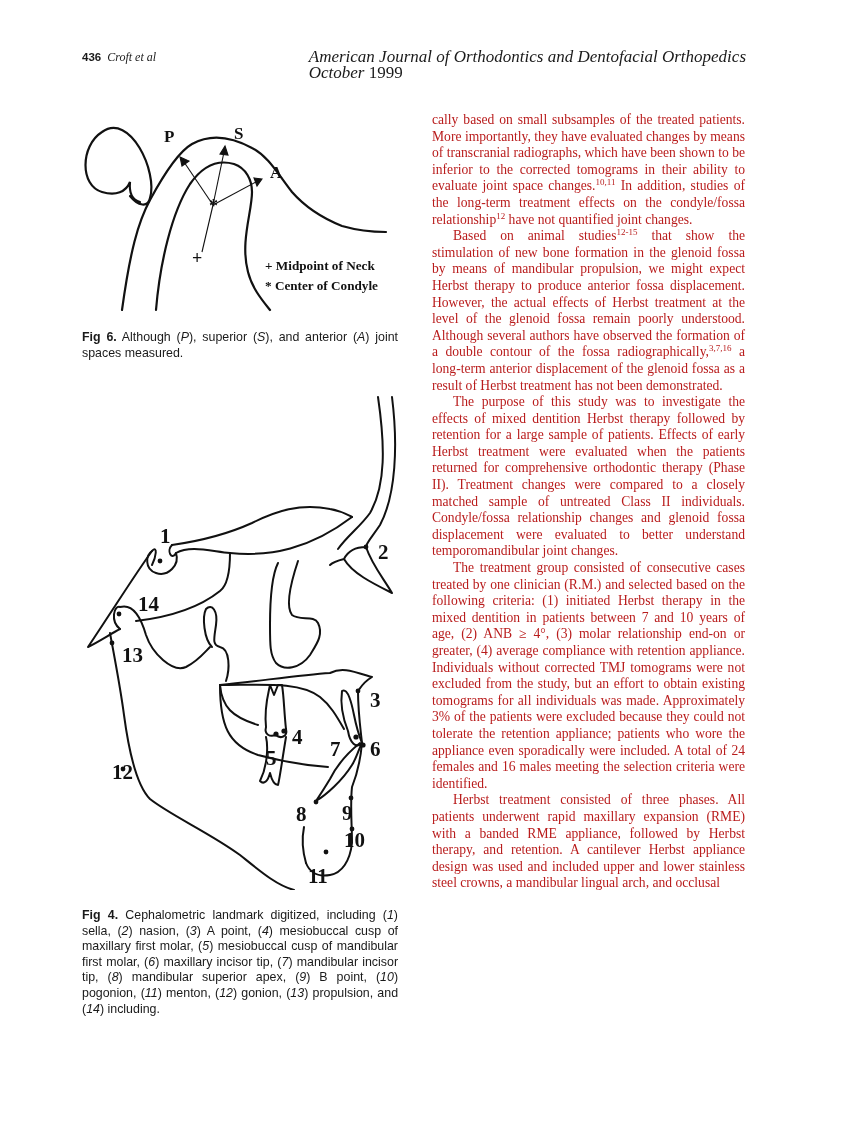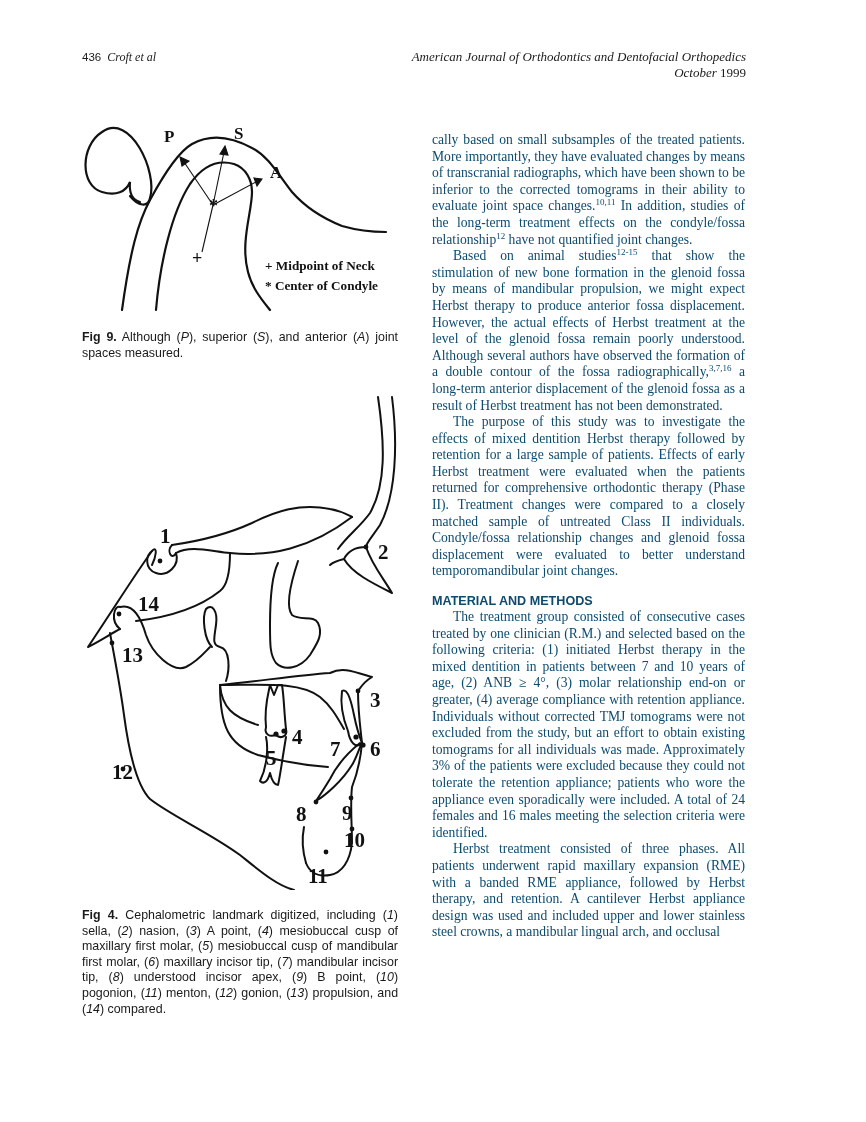--- a/index.html
+++ b/index.html
@@ -1,32 +1,32 @@
 <!DOCTYPE html>
 <html><head>
 <meta charset="utf-8">
 <style>
   html, body { margin: 0; padding: 0; background: #ffffff; }
   body { width: 866px; height: 1122px; position: relative; overflow: hidden; color: #1a1a1a; }
   .hdr-left { position: absolute; left: 82px; top: 50px; font-family: "Liberation Sans", sans-serif; font-size: 11.5px; }
-  .hdr-left .pg { font-weight: normal; margin-right: 6px; }
+  .hdr-left .pg { font-weight: bold; margin-right: 6px; }
   .hdr-left .auth { font-family: "Liberation Serif", serif; font-style: italic; font-size: 12px; }
-  .hdr-right { position: absolute; right: 120px; top: 49px; text-align: right; font-family: "Liberation Serif", serif; font-style: italic; font-size: 13px; line-height: 16px; }
+  .hdr-right { position: absolute; right: 120px; top: 49px; font-family: "Liberation Serif", serif; font-style: italic; font-size: 17px; line-height: 16px; }
   .hdr-right .yr { font-style: normal; }
   .hdr-right .mo { font-style: italic; }
 
   .fig1 { position: absolute; left: 80px; top: 112px; width: 330px; height: 200px; }
   .fig2 { position: absolute; left: 80px; top: 385px; width: 330px; height: 505px; }
   .caption { position: absolute; left: 82px; width: 316px; font-family: "Liberation Sans", sans-serif; font-size: 12.4px; line-height: 15.6px; text-align: justify; color: #1a1a1a; }
   .caption b { font-weight: bold; }
   .cap1 { top: 330px; }
   .cap2 { top: 908px; }
   .caption i { font-style: italic; }
 
-  .col { position: absolute; left: 432px; top: 132px; width: 313px; font-family: "Liberation Serif", serif; font-size: 13.6px; line-height: 16.6px; text-align: justify; hyphens: none; color: #0c4a6e; }
+  .col { position: absolute; left: 432px; top: 112px; width: 313px; font-family: "Liberation Serif", serif; font-size: 13.6px; line-height: 16.6px; text-align: justify; hyphens: none; color: #b91c1c; }
   .col p { margin: 0; text-indent: 0; }
   .col p.ind { text-indent: 21px; }
   .col sup { font-size: 9px; line-height: 0; vertical-align: 5px; }
   .sec { font-family: "Liberation Sans", sans-serif; font-weight: bold; font-size: 12.6px; line-height: 16px; margin-top: 13px; }
   .sub { font-family: "Liberation Sans", sans-serif; font-weight: bold; font-size: 12.6px; line-height: 16px; margin-bottom: 4px; }
   svg text { font-family: "Liberation Serif", serif; font-weight: bold; fill: #111; }
 </style>
 </head>
 <body>
 
@@ -59,21 +59,21 @@
   <text x="129" y="100" font-size="18">*</text>
   <text x="112" y="152" font-size="18" font-weight="normal">+</text>
   <text x="84" y="30" font-size="17">P</text>
   <text x="154" y="27" font-size="17">S</text>
   <text x="190" y="66" font-size="17">A</text>
   <text x="185" y="158" font-size="13.2">+ Midpoint of Neck</text>
   <text x="185" y="178" font-size="13.2">* Center of Condyle</text>
 </svg>
 
 <div class="caption cap1">
-  <b>Fig 9.</b> <span>Although (</span><i>P</i><span>), superior (</span><i>S</i><span>), and anterior (</span><i>A</i><span>) joint spaces measured.</span>
+  <b>Fig 6.</b> <span>Although (</span><i>P</i><span>), superior (</span><i>S</i><span>), and anterior (</span><i>A</i><span>) joint spaces measured.</span>
 </div>
 
 <svg class="fig2" viewBox="0 0 330 505" width="330" height="505">
   <g fill="none" stroke="#111" stroke-width="2" stroke-linecap="round" stroke-linejoin="round">
 
     <path d="M298,12 C305,60 306,100 290,128 C280,142 268,150 258,164"></path>
     <path d="M312,12 C318,60 316,110 300,140 C292,152 286,158 286,162"></path>
 
     <path d="M92,160 C120,156 150,148 172,138 C196,126 220,118 250,124 C262,126 268,130 272,132"></path>
     <path d="M96,168 C110,160 130,166 150,168 C190,172 230,164 272,132"></path>
@@ -147,29 +147,28 @@
 
 <div class="caption cap2">
   <b>Fig 4.</b> <span>Cephalometric landmark digitized, including</span>
   (<i>1</i>) <span>sella</span>,
   (<i>2</i>) <span>nasion</span>,
   (<i>3</i>) <span>A point</span>,
   (<i>4</i>) <span>mesiobuccal cusp of maxillary first molar</span>,
   (<i>5</i>) <span>mesiobuccal cusp of mandibular first molar</span>,
   (<i>6</i>) <span>maxillary incisor tip</span>,
   (<i>7</i>) <span>mandibular incisor tip</span>,
-  (<i>8</i>) <span>understood incisor apex</span>,
+  (<i>8</i>) <span>mandibular superior apex</span>,
   (<i>9</i>) <span>B point</span>,
   (<i>10</i>) <span>pogonion</span>,
   (<i>11</i>) <span>menton</span>,
   (<i>12</i>) <span>gonion</span>,
   (<i>13</i>) <span>propulsion</span>,
-  and (<i>14</i>) <span>compared</span>.
+  and (<i>14</i>) <span>including</span>.
 </div>
 
 <div class="col">
   <p><span>cally based on small subsamples of the treated patients. More importantly, they have evaluated changes by means of transcranial radiographs, which have been shown to be inferior to the corrected tomograms in their ability to evaluate joint space changes.</span><sup>10,11</sup> <span>In addition, studies of the long-term treatment effects on the condyle/fossa relationship</span><sup>12</sup> <span>have not quantified joint changes.</span></p>
   <p class="ind"><span>Based on animal studies</span><sup>12-15</sup> <span>that show the stimulation of new bone formation in the glenoid fossa by means of mandibular propulsion, we might expect Herbst therapy to produce anterior fossa displacement. However, the actual effects of Herbst treatment at the level of the glenoid fossa remain poorly understood. Although several authors have observed the formation of a double contour of the fossa radiographically,</span><sup>3,7,16</sup> <span>a long-term anterior displacement of the glenoid fossa as a result of Herbst treatment has not been demonstrated.</span></p>
   <p class="ind">The purpose of this study was to investigate the effects of mixed dentition Herbst therapy followed by retention for a large sample of patients. Effects of early Herbst treatment were evaluated when the patients returned for comprehensive orthodontic therapy (Phase II). Treatment changes were compared to a closely matched sample of untreated Class II individuals. Condyle/fossa relationship changes and glenoid fossa displacement were evaluated to better understand temporomandibular joint changes.</p>
-  <div class="sec">MATERIAL AND METHODS</div>
   <p class="ind">The treatment group consisted of consecutive cases treated by one clinician (R.M.) and selected based on the following criteria: (1) initiated Herbst therapy in the mixed dentition in patients between 7 and 10 years of age, (2) ANB ≥ 4°, (3) molar relationship end-on or greater, (4) average compliance with retention appliance. Individuals without corrected TMJ tomograms were not excluded from the study, but an effort to obtain existing tomograms for all individuals was made. Approximately 3% of the patients were excluded because they could not tolerate the retention appliance; patients who wore the appliance even sporadically were included. A total of 24 females and 16 males meeting the selection criteria were identified.</p>
   <p class="ind">Herbst treatment consisted of three phases. All patients underwent rapid maxillary expansion (RME) with a banded RME appliance, followed by Herbst therapy, and retention. A cantilever Herbst appliance design was used and included upper and lower stainless steel crowns, a mandibular lingual arch, and occlusal</p>
 </div>
 
 </body></html>

